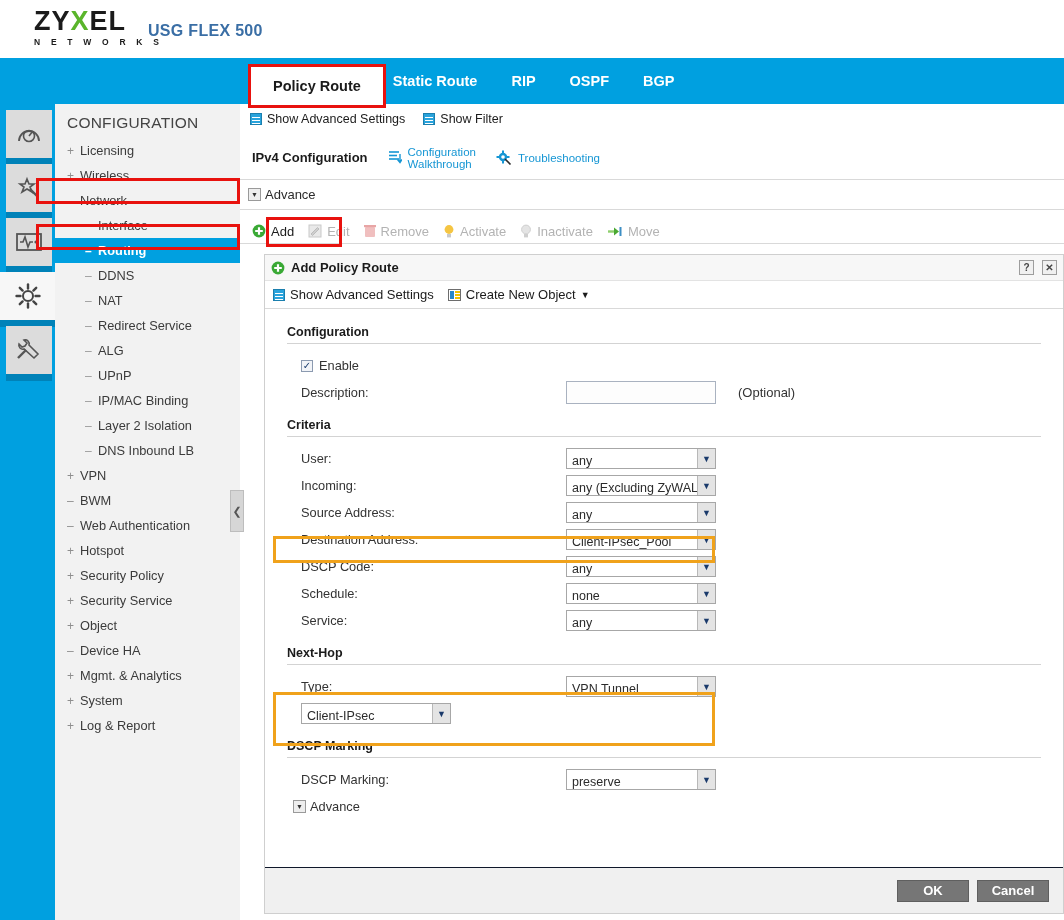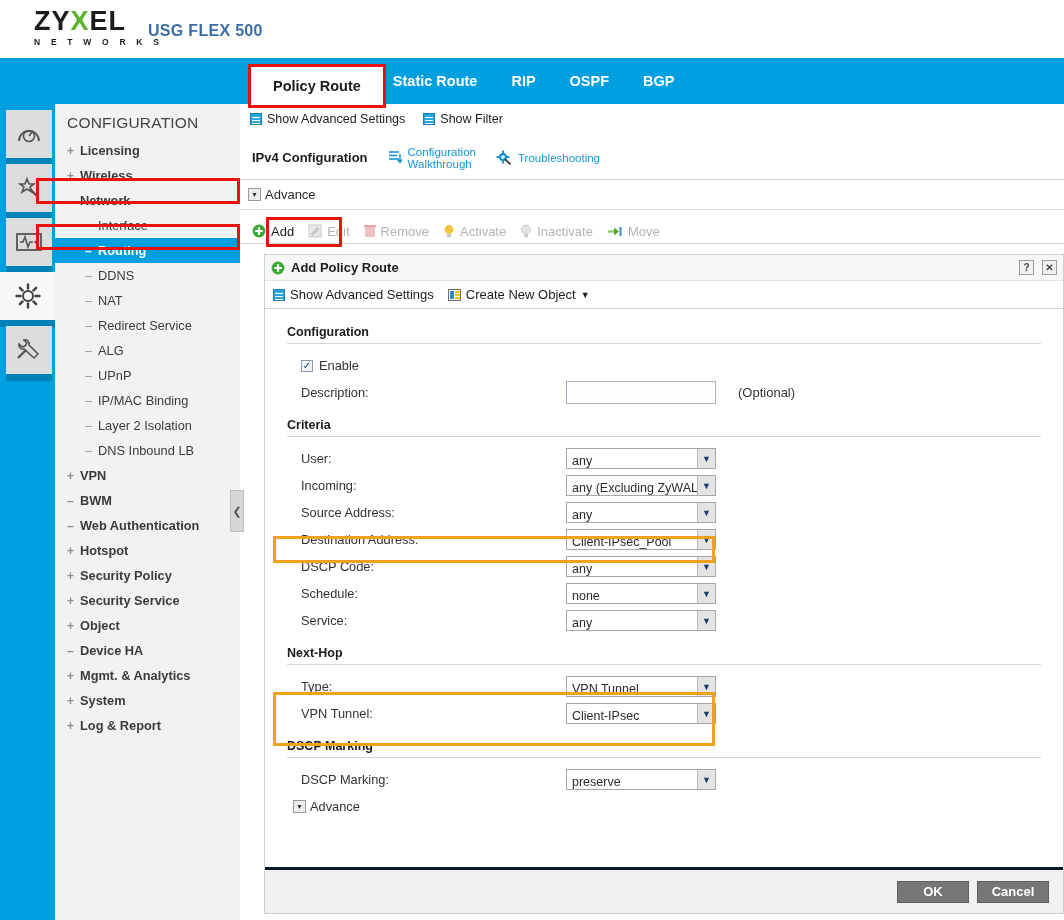--- a/index.html
+++ b/index.html
@@ -75,21 +75,21 @@
   }
   .menu-item {
     height:25px; line-height:25px; font-size:12.8px; color:#3b3b3b;
     padding-left:12px; position:relative; cursor:pointer; white-space:nowrap;
   }
   .menu-item .sign {
     display:inline-block; width:13px; color:#8e8e8e; font-size:12px;
   }
   .menu-item.sub { padding-left:30px; }
   .menu-item.sub .sign { color:#9a9a9a; }
-  .menu-item.bold { font-weight:bold; }
+  .menu-item.bold { font-weight:normal; }
   .menu-item.selected {
     background:#00a0e0; color:#fff; font-weight:bold;
   }
   .menu-item.selected .sign { color:#fff; }
   .redbox {
     position:absolute; border:3px solid #e8120e; pointer-events:none; z-index:5;
   }
   #collapse-handle {
     position:absolute; left:230px; top:490px; width:14px; height:42px;
     background:#d6d6d6; border:1px solid #bdbdbd;
@@ -208,21 +208,21 @@
     display:inline-flex; align-items:center; justify-content:center;
     font-size:10px; color:#1b3d6e; margin-right:6px; flex:none; cursor:pointer;
   }
   .spacer-row { height:12px; }
   .orangebox {
     position:absolute; border:3px solid #f0a21b; pointer-events:none; z-index:3;
   }
 
   #dlg-footer {
     position:absolute; left:0; bottom:0; width:100%; height:46px;
-    background:#f0f0f0; border-top:3px solid #0f172a;
+    background:#f0f0f0; border-top:1px solid #0f172a;
     display:flex; align-items:center; justify-content:flex-end; gap:8px;
     padding-right:14px;
   }
   .gbtn {
     min-width:72px; height:22px; background:#767676; border:1px solid #5f5f5f;
     color:#fff; font-size:13px; font-weight:bold;
     display:flex; align-items:center; justify-content:center; cursor:pointer;
   }
 </style>
 </head>
@@ -516,21 +516,20 @@
       <div class="sec-title">Next-Hop</div>
       <div id="nexthop-rows">
           <div class="frow">
             <span class="flabel">Type:</span>
             <span class="sel">
               <span style="white-space: nowrap;">VPN Tunnel</span>
               <span class="arrow">▼</span>
             </span>
           </div>
           <div class="frow">
-            <span class="flabel">VPN Tunnel:</span>
             <span class="sel">
               <span style="white-space: nowrap;">Client-IPsec</span>
               <span class="arrow">▼</span>
             </span>
           </div>
         </div>
 
       <div class="spacer-row"></div>
 
       <div class="sec-title">DSCP Marking</div>

